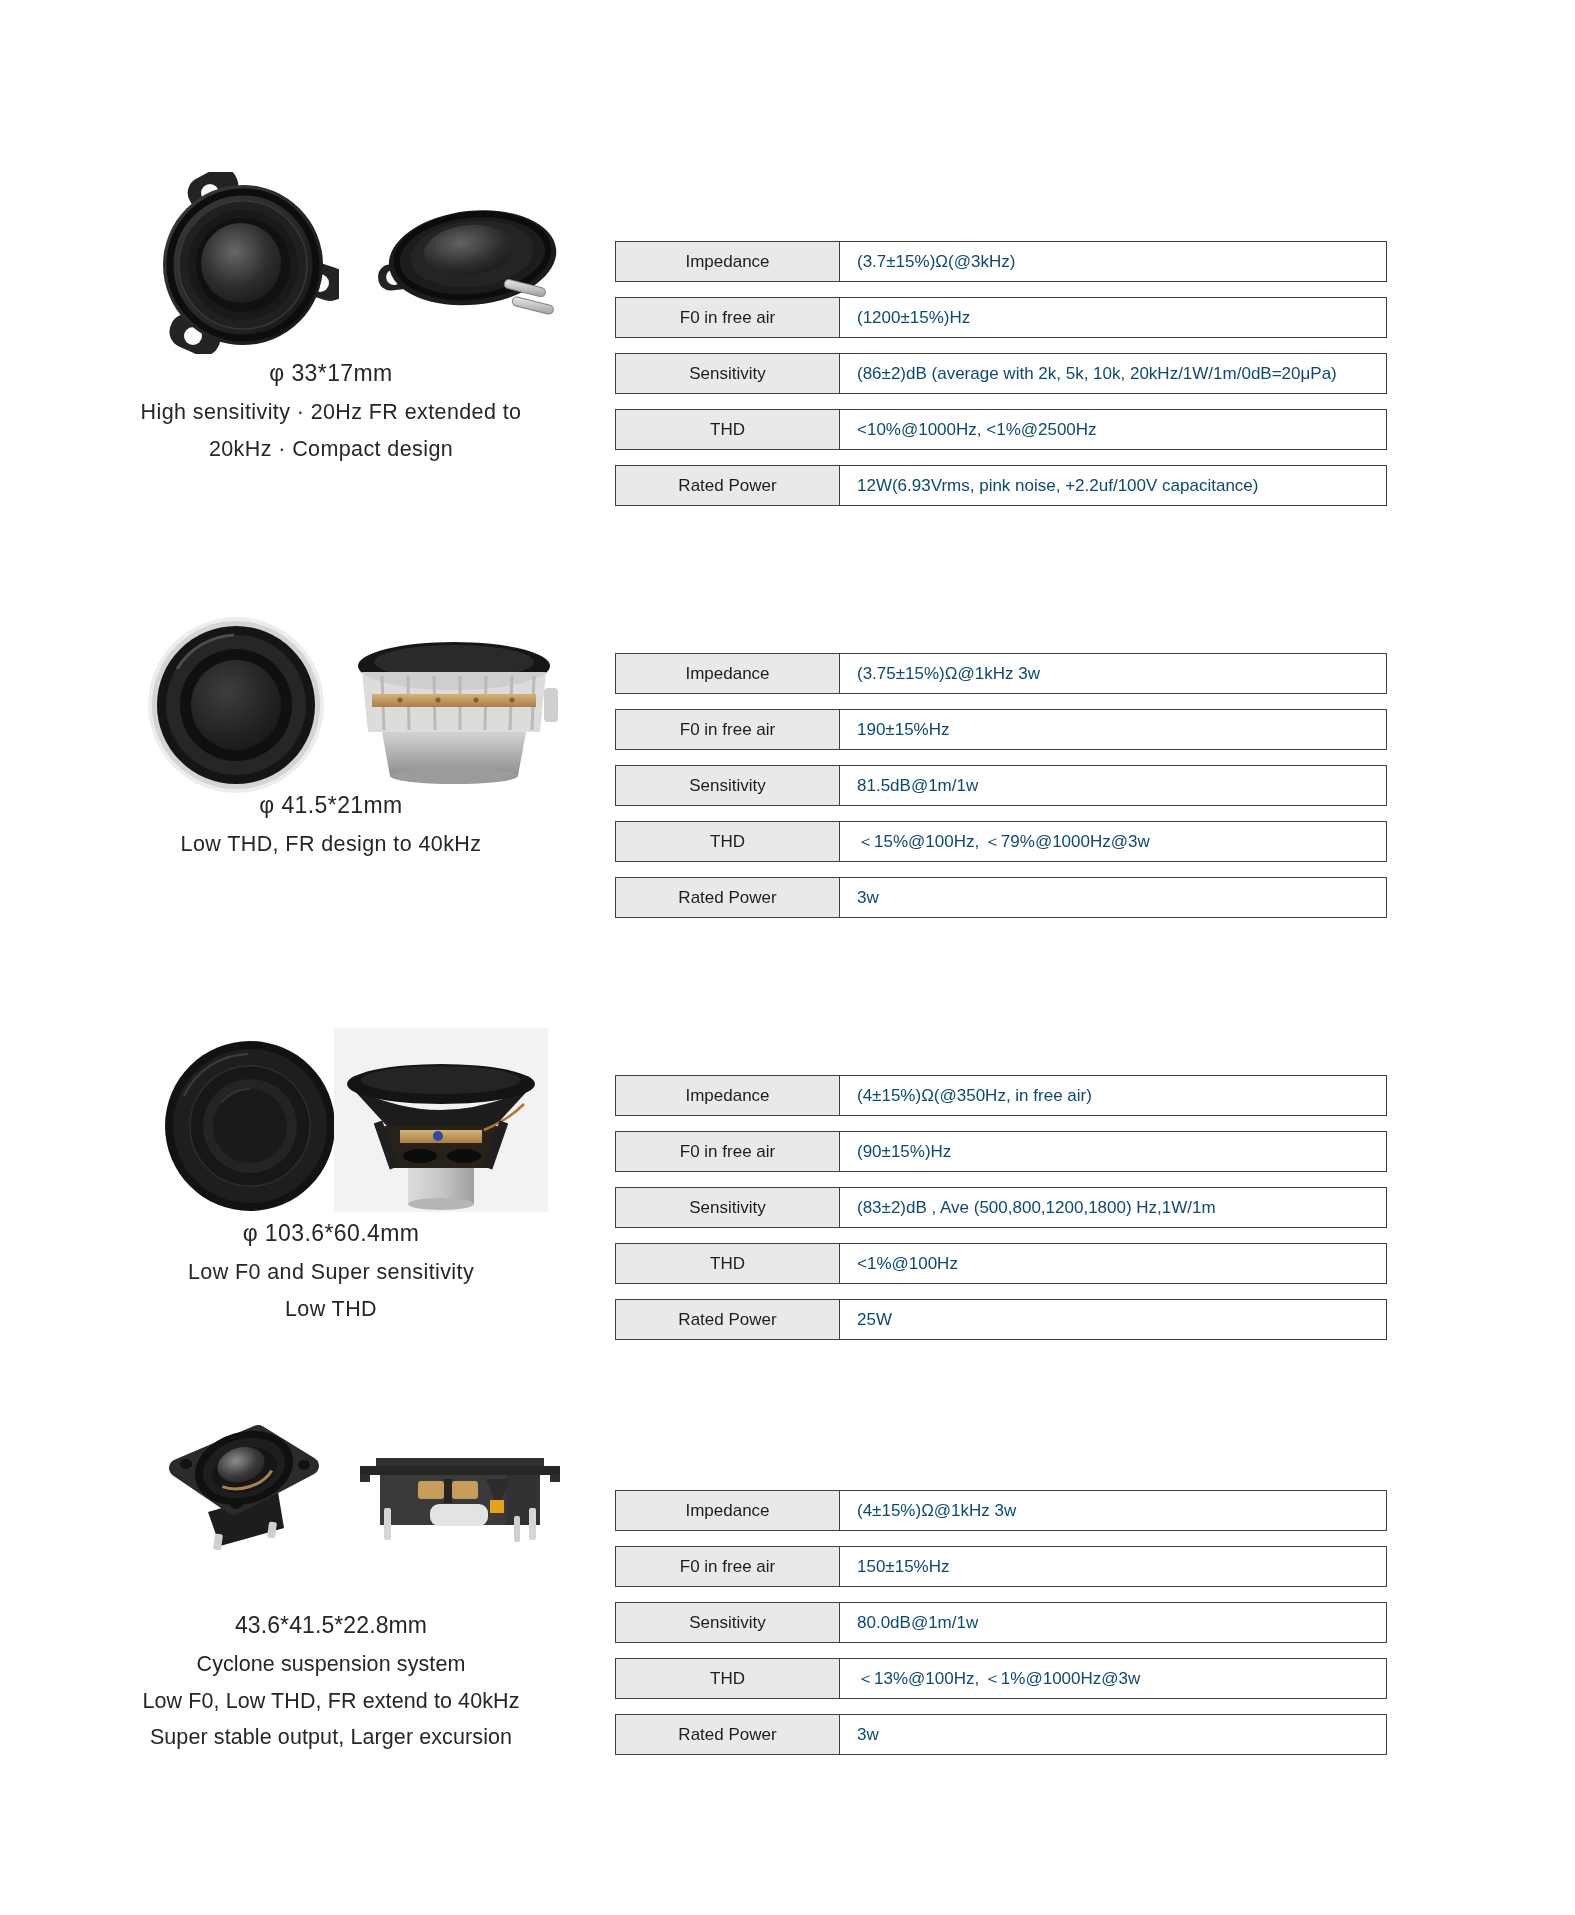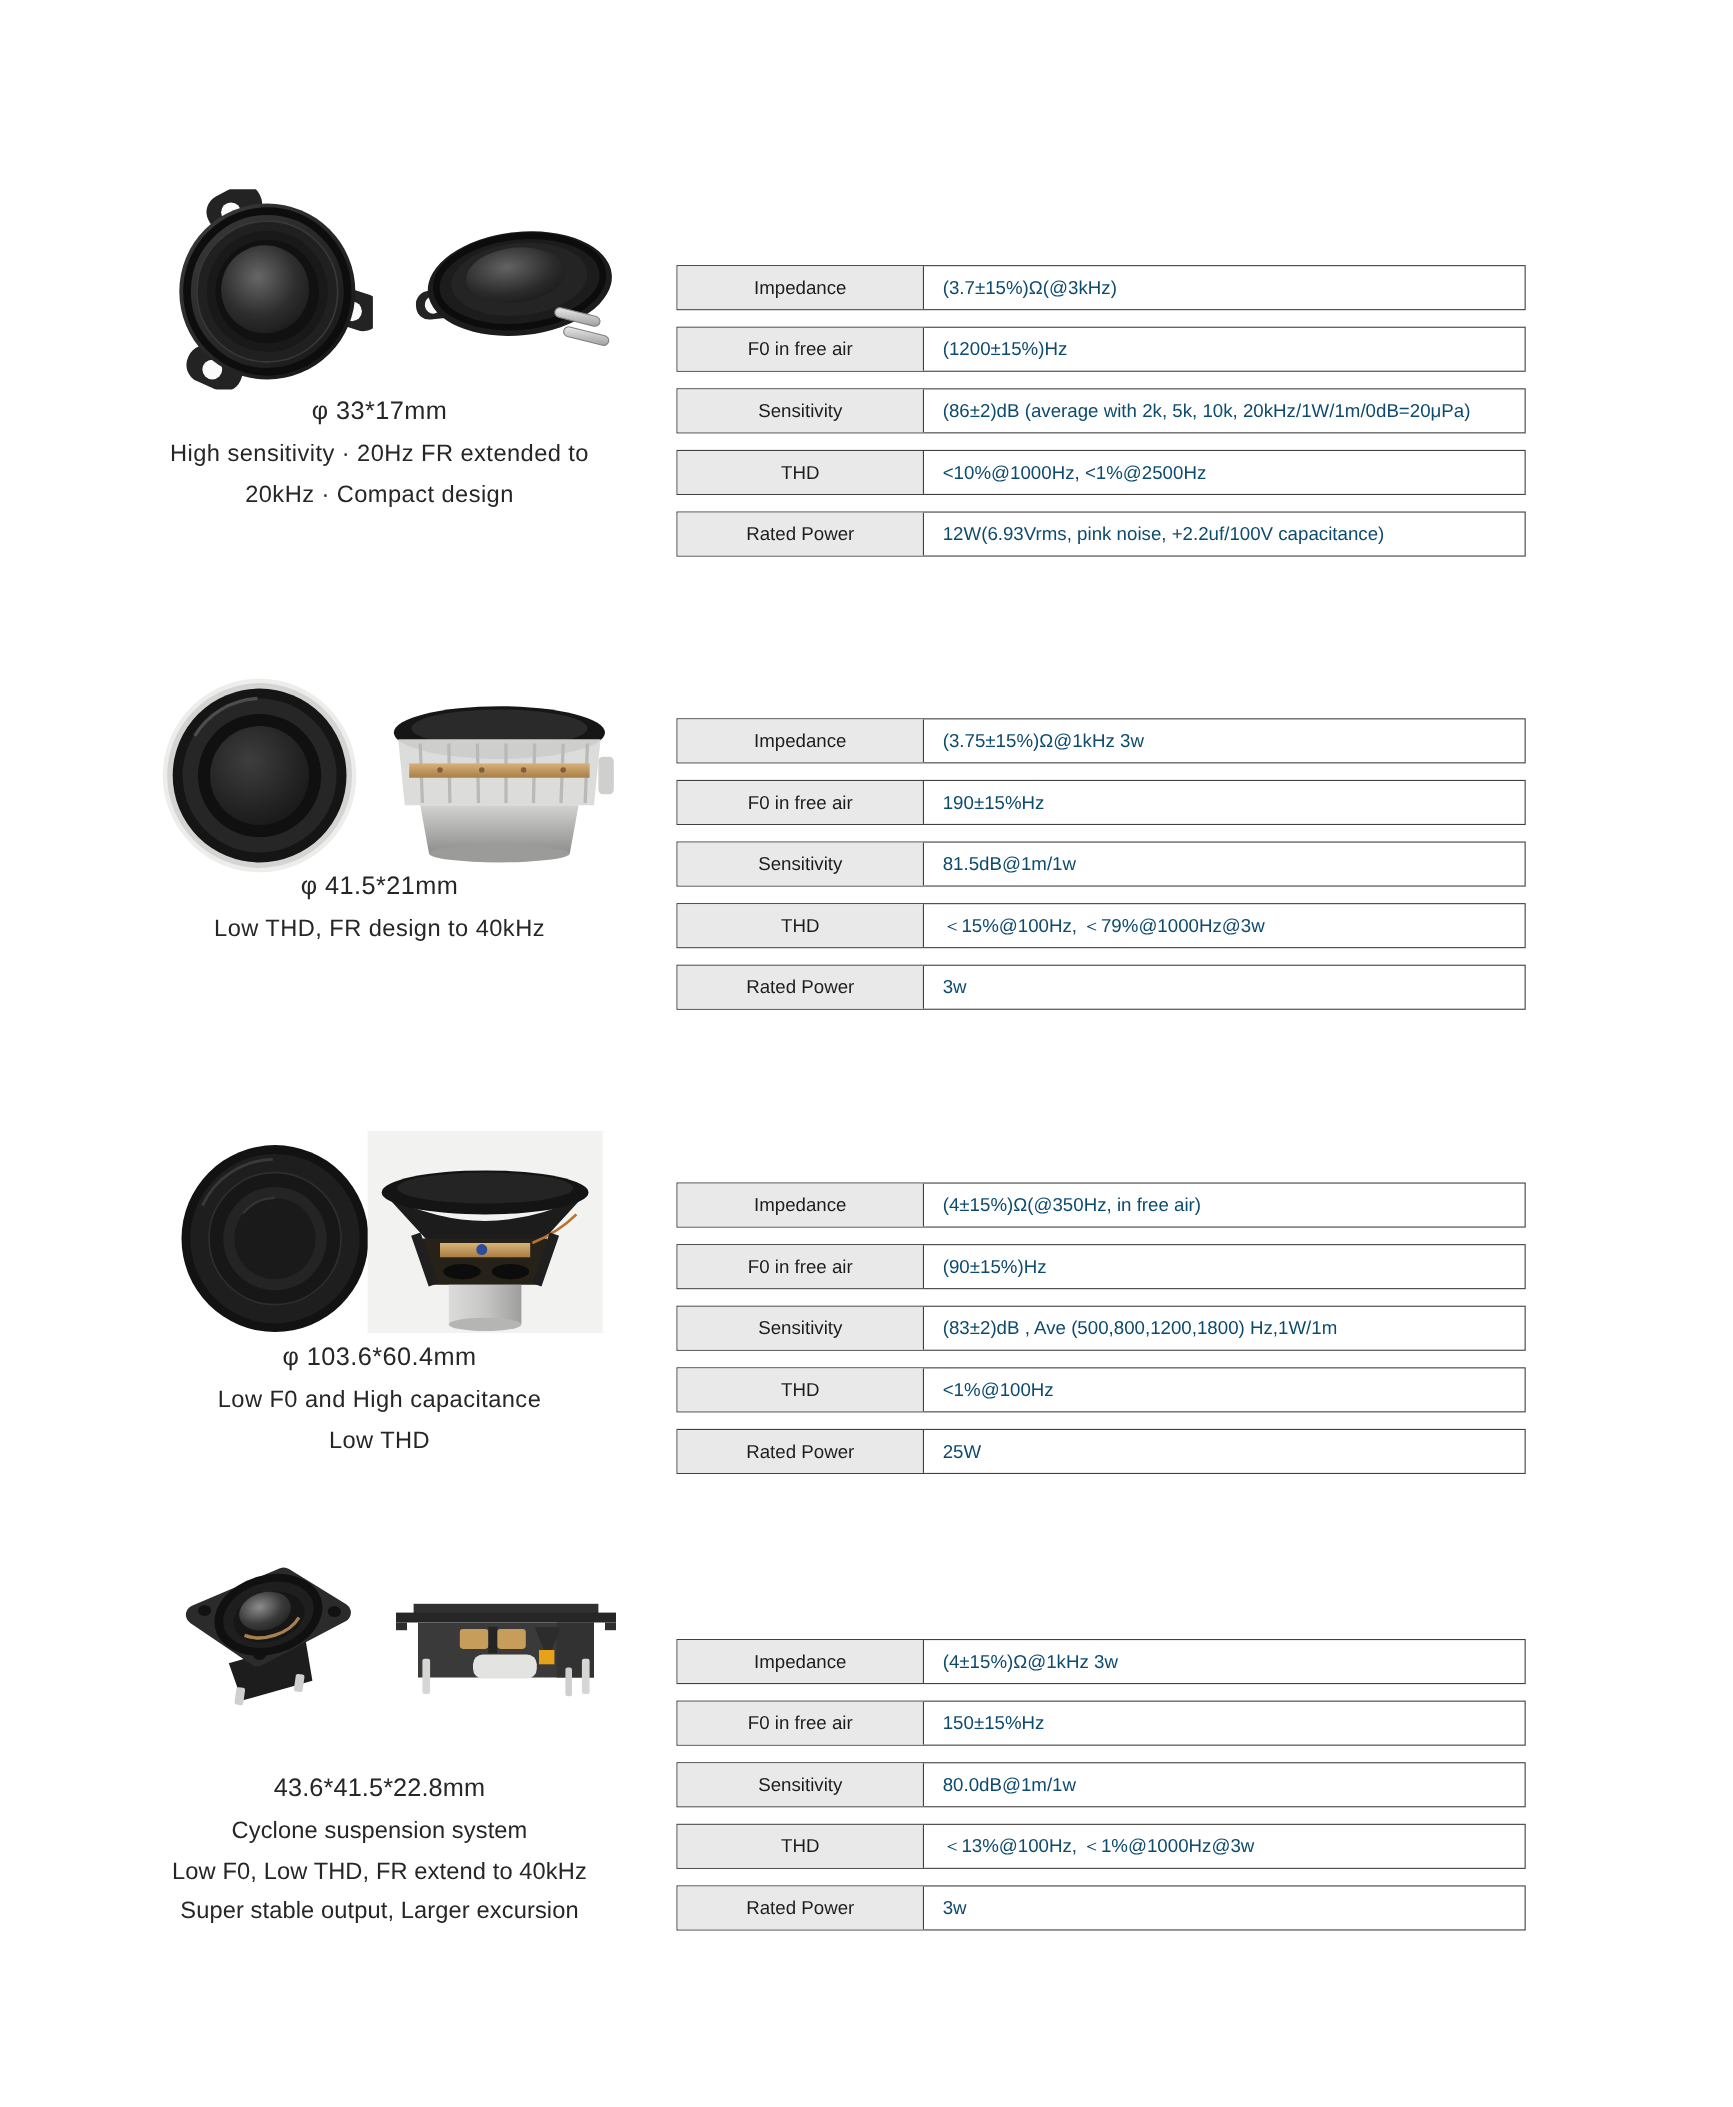--- a/index.html
+++ b/index.html
@@ -10,21 +10,21 @@
   .spec-table{position:absolute;left:615px;width:772px;}
   .spec-table.t1{top:241px;}
   .spec-table.t2{top:653px;}
   .spec-table.t3{top:1075px;}
   .spec-table.t4{top:1490px;}
   .spec-row{display:flex;height:41px;margin-bottom:15px;border:1px solid #404040;background:#ffffff;box-sizing:border-box;}
   .spec-label{width:224px;flex:0 0 224px;background:#e9e9e9;border-right:1px solid #404040;display:flex;align-items:center;justify-content:center;font-size:17px;color:#1d1d1d;box-sizing:border-box;}
   .spec-value{flex:1;display:flex;align-items:center;padding-left:17px;font-size:17px;color:#0c4a6e;white-space:nowrap;overflow:hidden;}
 
   
-  .caption{position:absolute;left:95px;width:500px;text-align:center;color:#262626;letter-spacing:0.4px;}
+  .caption{position:absolute;left:81px;width:500px;text-align:center;color:#262626;letter-spacing:0.4px;}
   .caption .dim{font-size:23px;line-height:30px;margin-bottom:6px;}
   .caption .feat{font-size:21.5px;line-height:37px;}
   .caption.c1{top:358px;}
   .caption.c2{top:790px;}
   .caption.c3{top:1218px;}
   .caption.c4{top:1598px;letter-spacing:0.1px;margin-top:12px;}
   .caption.c4 .feat{line-height:36.5px;}
 
   
   .pimg{position:absolute;}
@@ -237,21 +237,21 @@
     <ellipse cx="86" cy="128" rx="17" ry="7" fill="#0c0c0c"></ellipse>
     <ellipse cx="130" cy="128" rx="17" ry="7" fill="#0c0c0c"></ellipse>
     <path d="M150 102 Q 174 92 190 76" stroke="#b87333" stroke-width="2.5" fill="none"></path>
     <path d="M44 94 L60 140 M170 94 L154 140" stroke="#1f1f1f" stroke-width="9" fill="none"></path>
     <rect x="74" y="140" width="66" height="36" fill="url(#g3m)"></rect>
     <ellipse cx="107" cy="176" rx="33" ry="6" fill="#b5b5b3"></ellipse>
   </svg>
 
   <div class="caption c3">
     <div class="dim">φ 103.6*60.4mm</div>
-    <div class="feat">Low F0 and High capacitance</div>
+    <div class="feat">Low F0 and Super sensitivity</div>
     <div class="feat">Low THD</div>
   </div>
 
   <div class="spec-table t3">
     <div class="spec-row">
       <div class="spec-label">Impedance</div>
       <div class="spec-value">(4±15%)Ω(@350Hz, in free air)</div>
     </div>
     <div class="spec-row">
       <div class="spec-label">F0 in free air</div>

